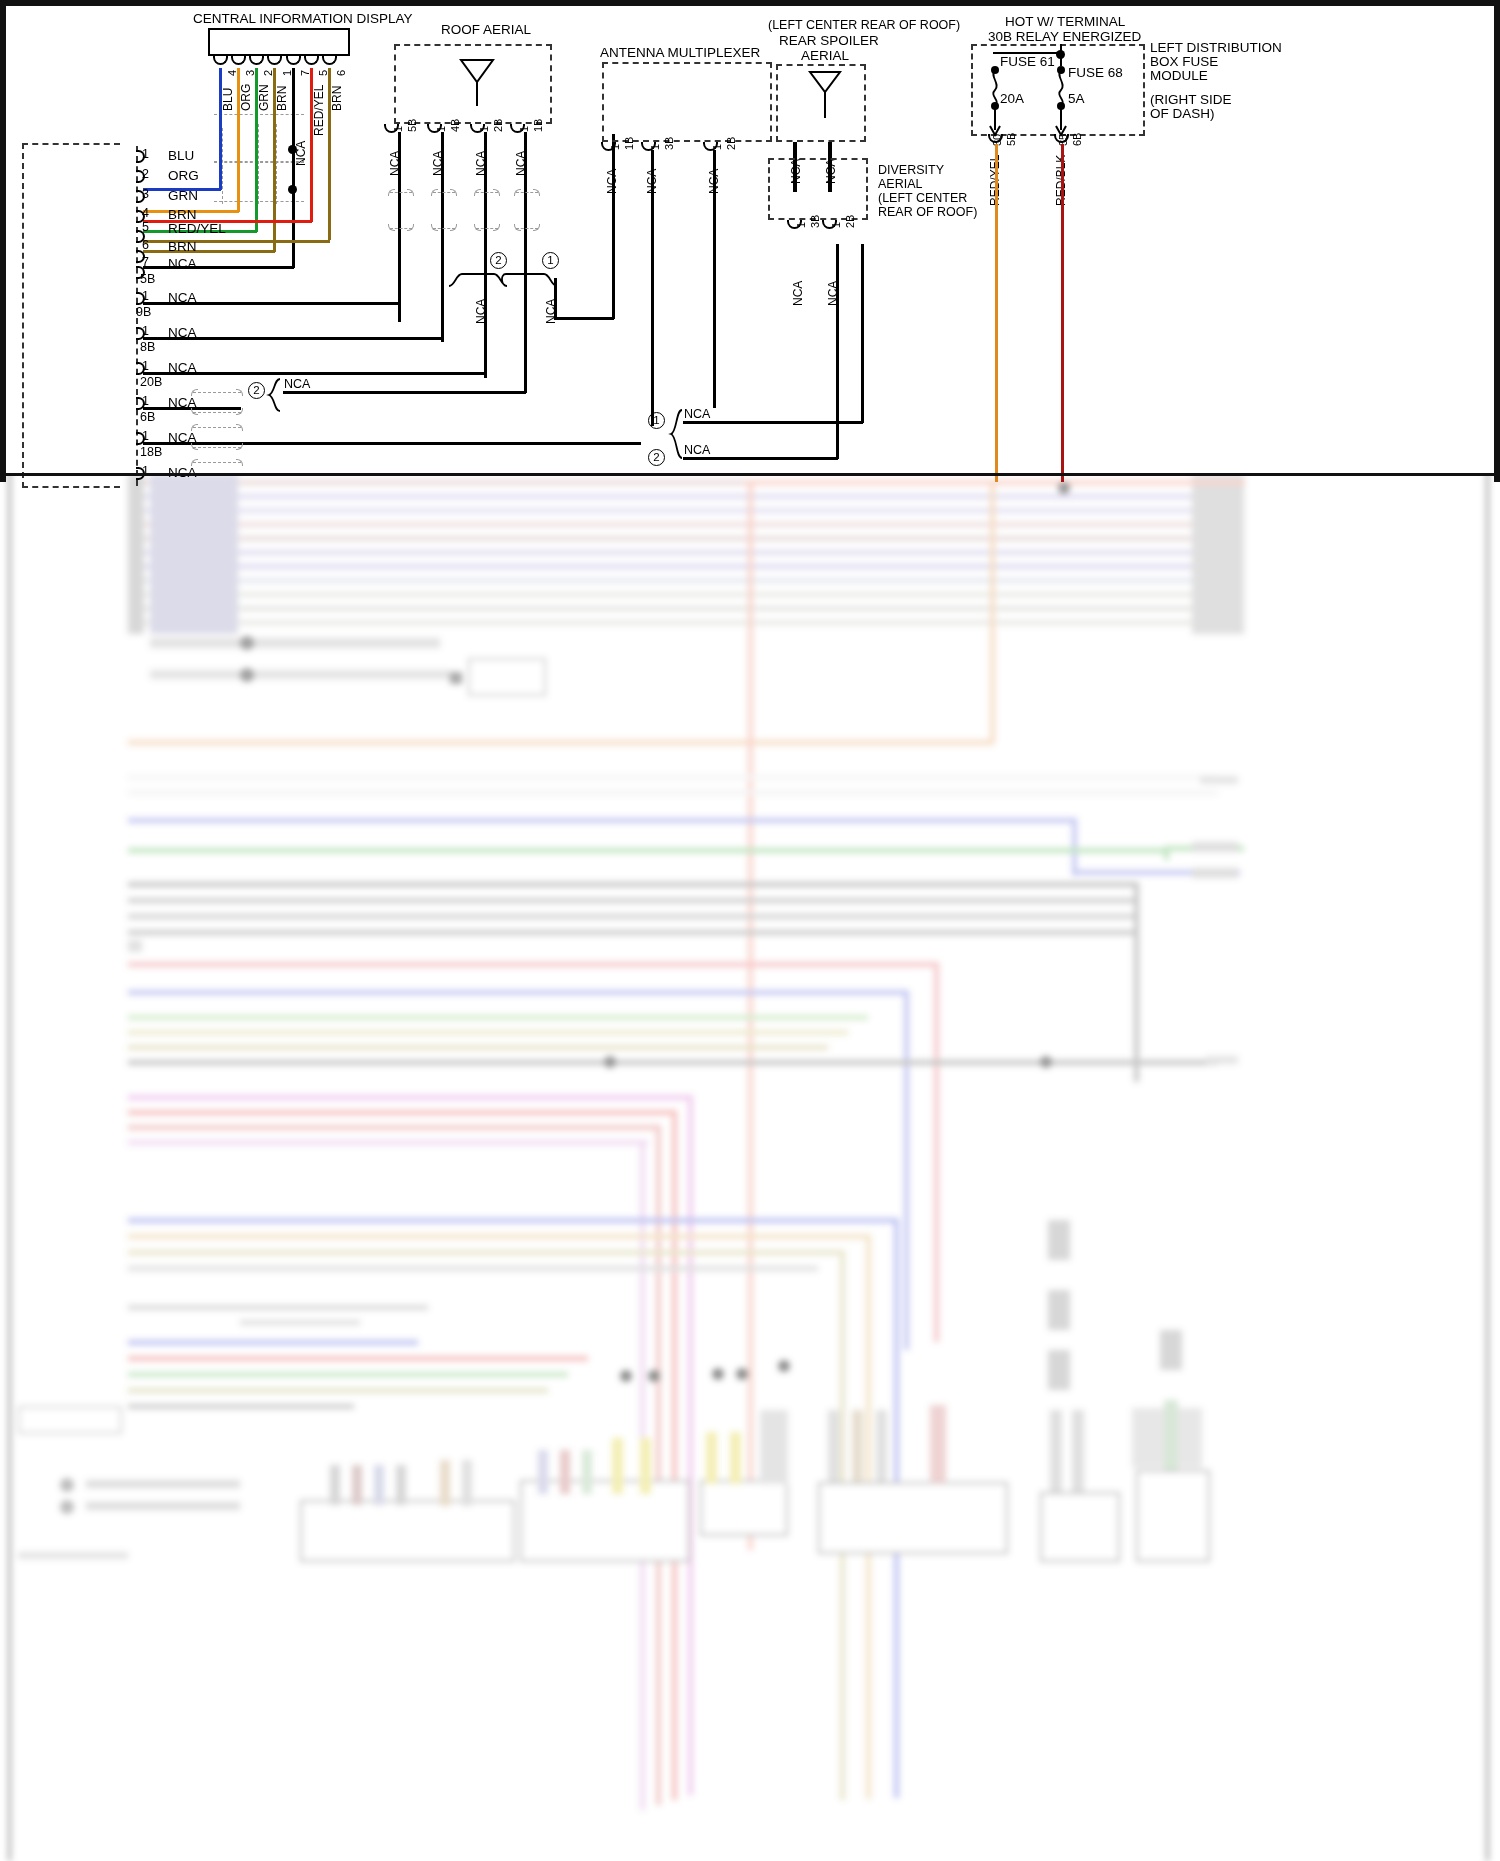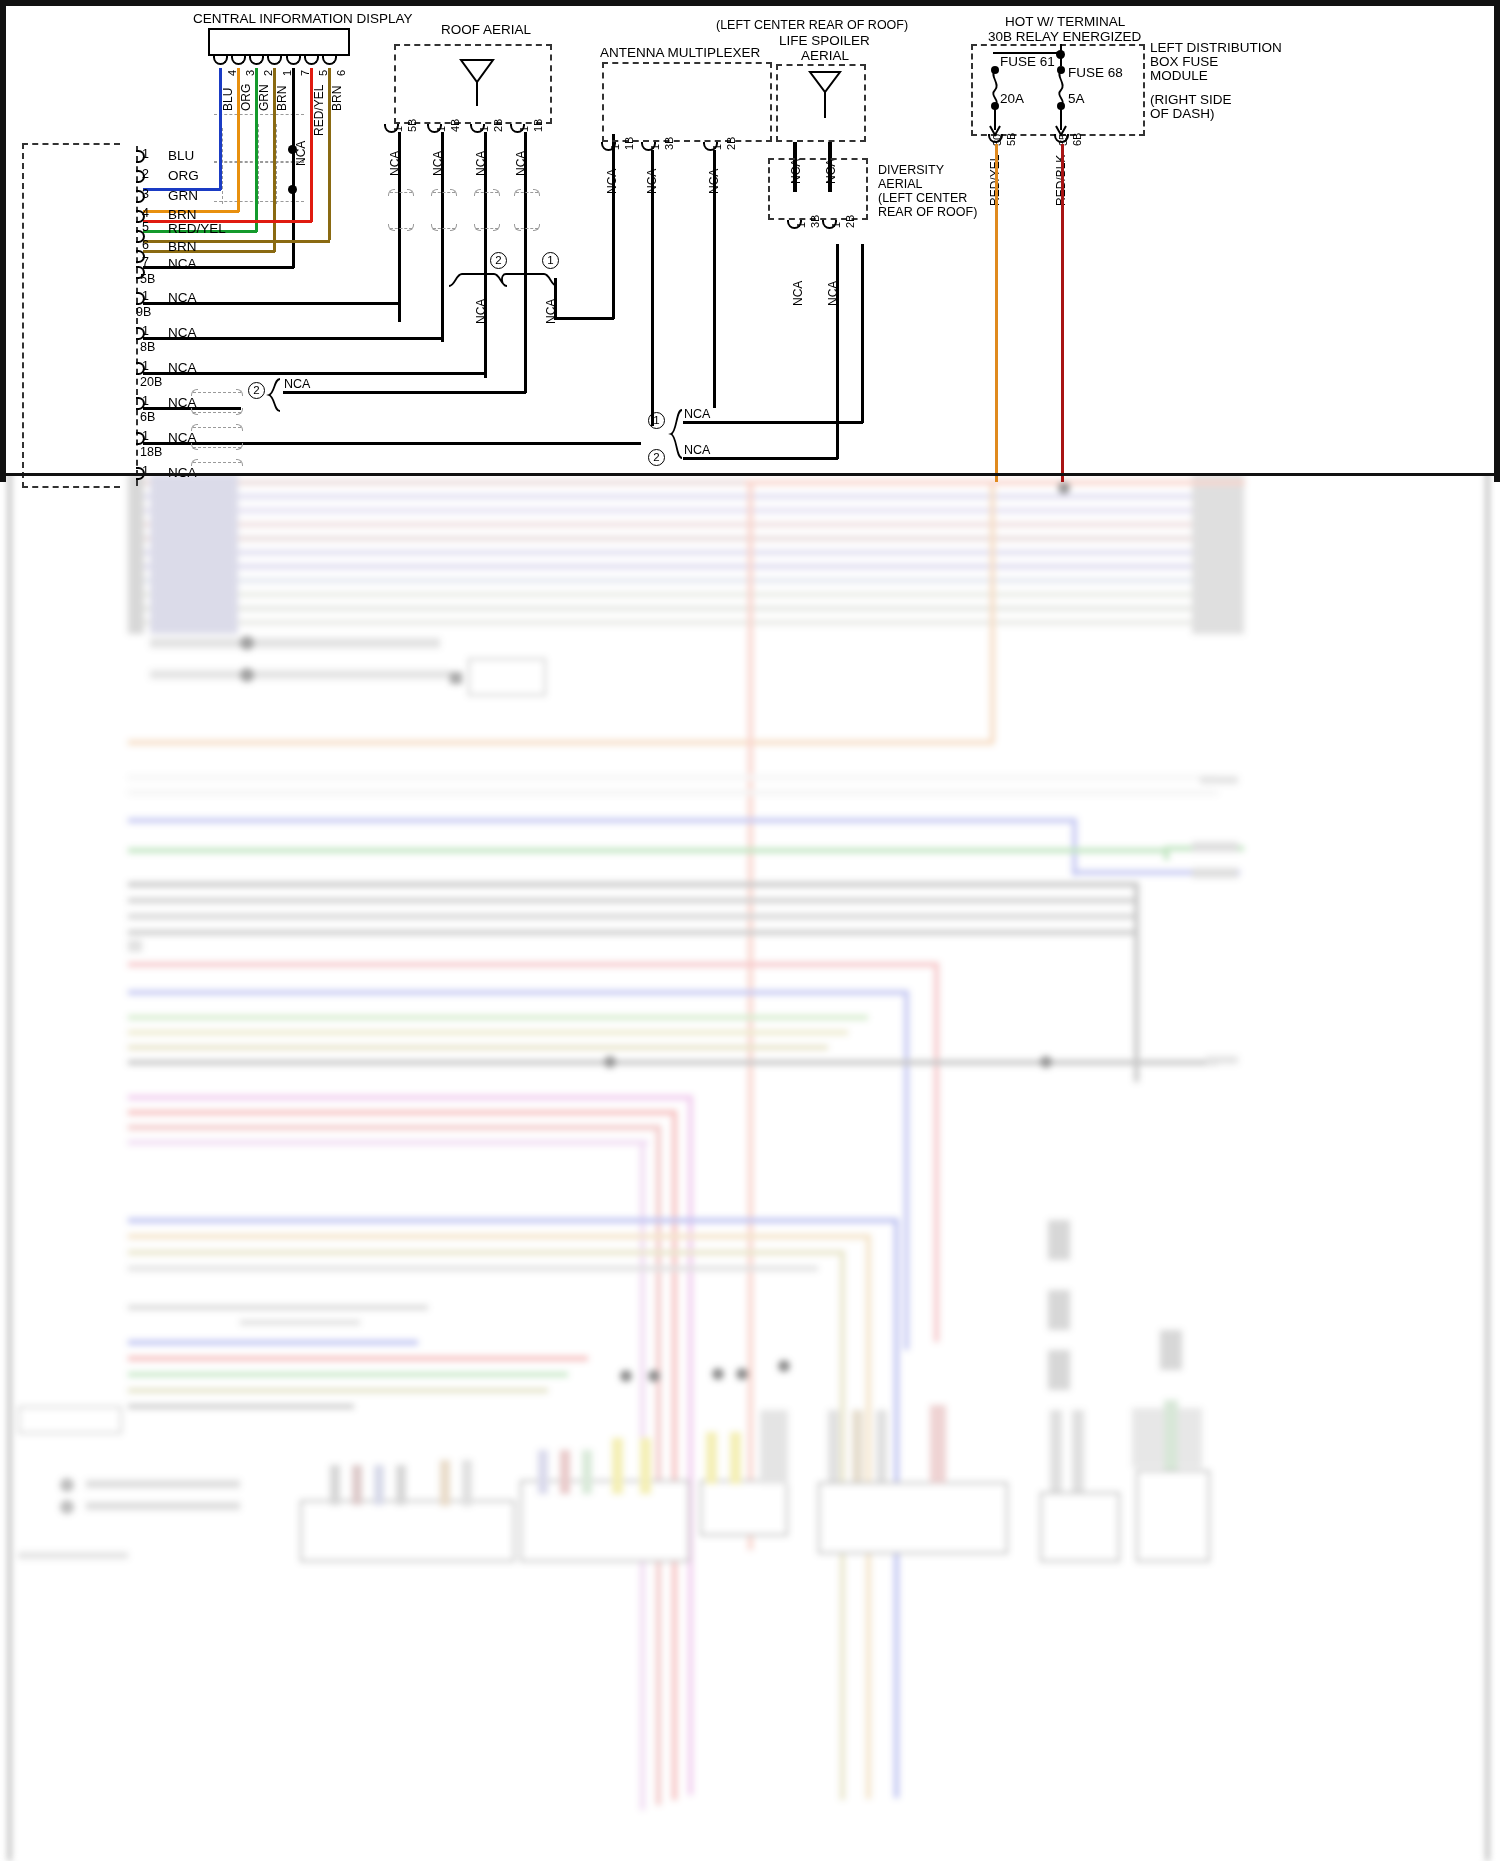--- a/index.html
+++ b/index.html
@@ -510,22 +510,22 @@
     <div class="vtxt" style="left:645px; top:188px;">NCA</div>
     <div class="vline" style="left:651px; top:144px; height:276px;"></div>
 
     <div class="hook" style="left:703px; top:136px;"></div>
     <div class="vtxt sm" style="left:711px; top:144px;">1</div>
     <div class="vtxt sm" style="left:725px; top:144px;">2B</div>
     <div class="vtxt" style="left:707px; top:188px;">NCA</div>
     <div class="vline" style="left:713px; top:144px; height:258px;"></div>
     <div class="vline" style="left:612px; top:144px; height:168px;"></div>
 
-    <div class="txt t12" style="left:716px; top:12px;">(LEFT CENTER REAR OF ROOF)</div>
-    <div class="txt t13" style="left:779px; top:27px;">LIFE SPOILER</div>
+    <div class="txt t12" style="left:768px; top:12px;">(LEFT CENTER REAR OF ROOF)</div>
+    <div class="txt t13" style="left:779px; top:27px;">REAR SPOILER</div>
     <div class="txt t13" style="left:801px; top:42px;">AERIAL</div>
     <div class="dashbox" style="left:776px; top:58px; width:90px; height:78px;"></div>
     <svg style="position:absolute; left:806px; top:62px;" width="38" height="52">
       <path d="M4 4 L34 4 L19 24 Z" fill="none" stroke="#000" stroke-width="2"></path>
       <line x1="19" y1="24" x2="19" y2="50" stroke="#000" stroke-width="2"></line>
     </svg>
     <div class="vline" style="left:793px; top:136px; height:50px; width:3.5px;"></div>
     <div class="vline" style="left:828px; top:136px; height:50px; width:3.5px;"></div>
     <div class="vtxt" style="left:789px; top:178px;">NCA</div>
     <div class="vtxt" style="left:824px; top:178px;">NCA</div>

